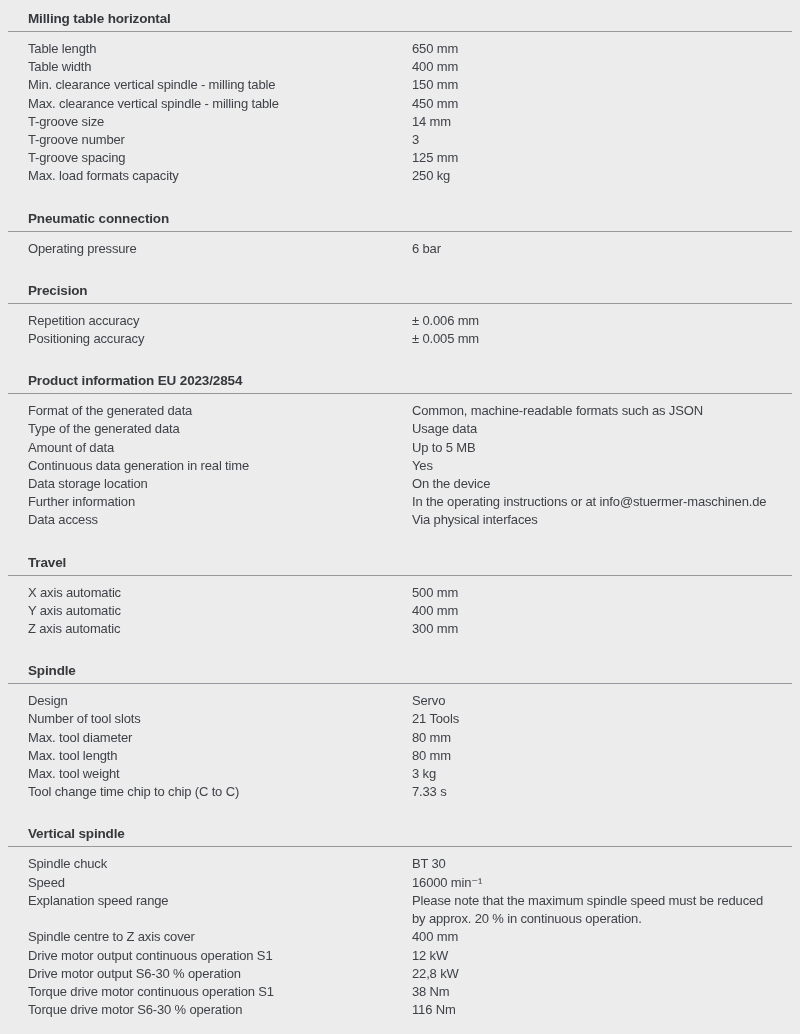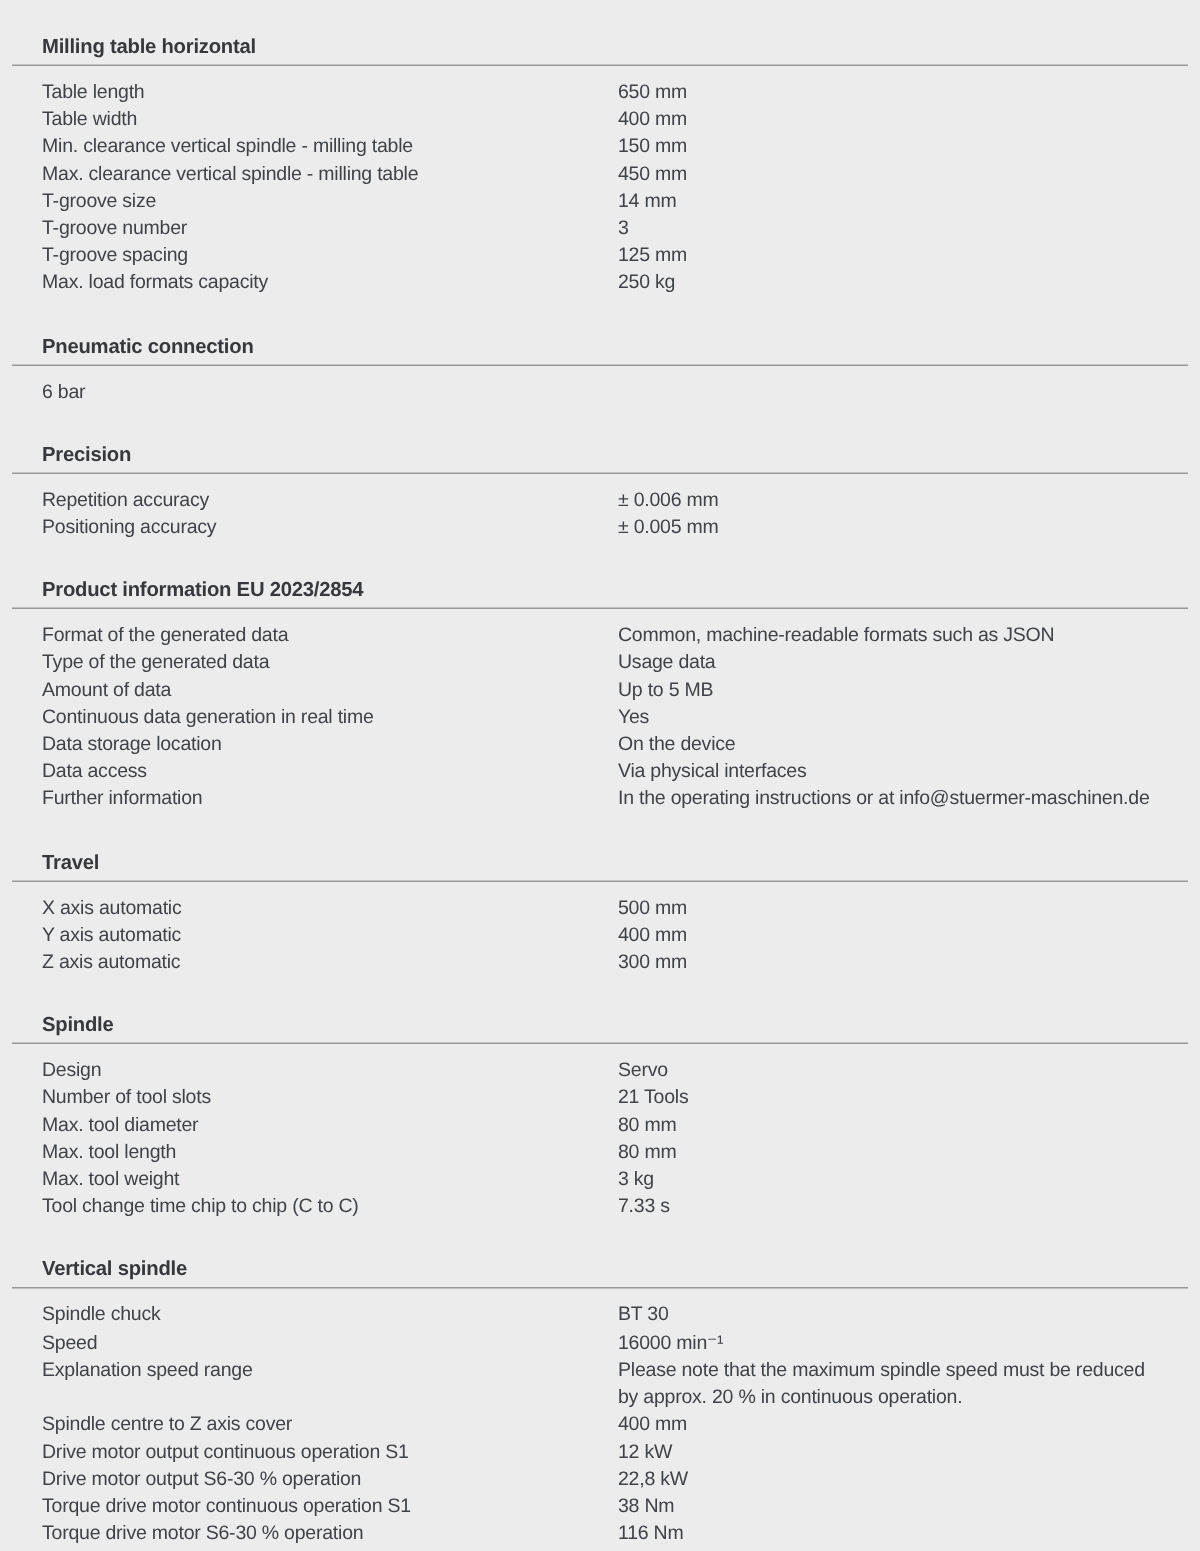--- a/index.html
+++ b/index.html
@@ -18,21 +18,21 @@
     color: var(--text);
     letter-spacing: -0.15px;
   }
   .page {
     width: 800px;
     min-height: 1034px;
     padding: 10px 8px 24px;
     margin: 0;
   }
   .section { margin-top: 24px; }
-  .section:first-child { margin-top: 12px; }
+  .section:first-child { margin-top: 0; }
   .section.no-title { margin-top: 16px; }
   .section-title {
     margin: 0;
     font-size: 13.5px;
     line-height: 17px;
     font-weight: 700;
     color: var(--heading);
     padding: 0 0 4px 20px;
     border-bottom: 1px solid var(--rule);
   }
@@ -87,20 +87,21 @@
           <div class="row">
             <div class="row-label">Max. load formats capacity</div>
             <div class="row-value">250 kg</div>
           </div>
         </div>
       </section>
       <section class="section">
         <h3 class="section-title">Pneumatic connection</h3>
         <div class="rows">
           <div class="row">
+            <div class="row-label">Operating pressure</div>
             <div class="row-value">6 bar</div>
           </div>
         </div>
       </section>
       <section class="section">
         <h3 class="section-title">Precision</h3>
         <div class="rows">
           <div class="row">
             <div class="row-label">Repetition accuracy</div>
             <div class="row-value">± 0.006 mm</div>
@@ -128,26 +129,26 @@
           </div>
           <div class="row">
             <div class="row-label">Continuous data generation in real time</div>
             <div class="row-value">Yes</div>
           </div>
           <div class="row">
             <div class="row-label">Data storage location</div>
             <div class="row-value">On the device</div>
           </div>
           <div class="row">
+            <div class="row-label">Further information</div>
+            <div class="row-value">In the operating instructions or at info@stuermer-maschinen.de</div>
+          </div>
+          <div class="row">
             <div class="row-label">Data access</div>
             <div class="row-value">Via physical interfaces</div>
-          </div>
-          <div class="row">
-            <div class="row-label">Further information</div>
-            <div class="row-value">In the operating instructions or at info@stuermer-maschinen.de</div>
           </div>
         </div>
       </section>
       <section class="section">
         <h3 class="section-title">Travel</h3>
         <div class="rows">
           <div class="row">
             <div class="row-label">X axis automatic</div>
             <div class="row-value">500 mm</div>
           </div>

